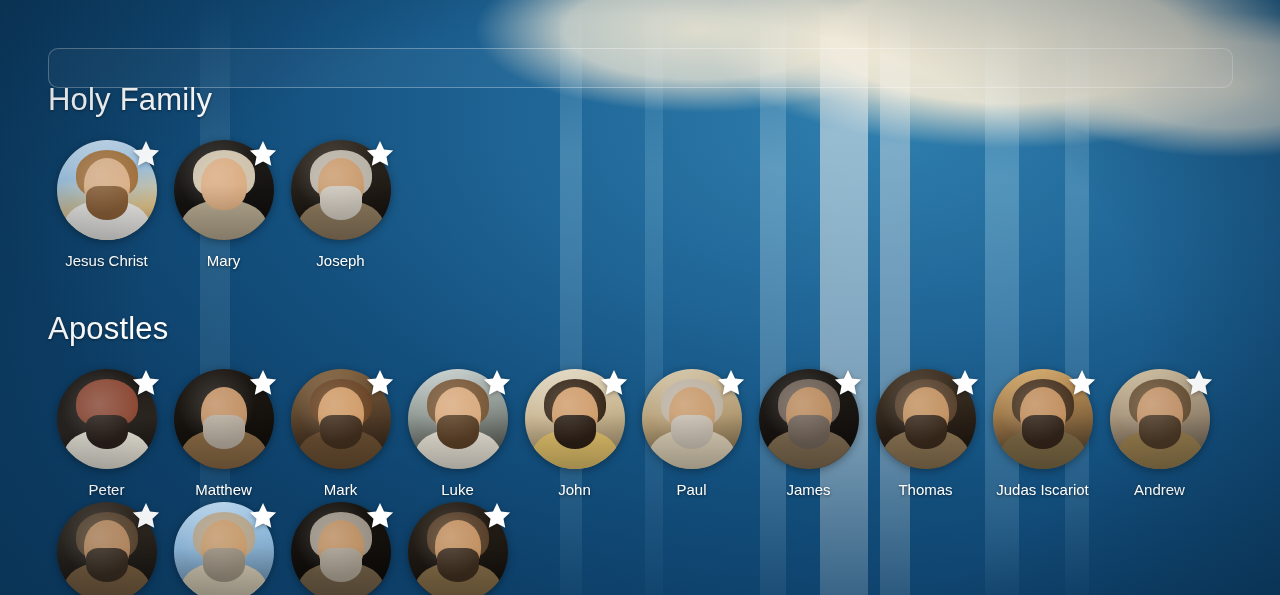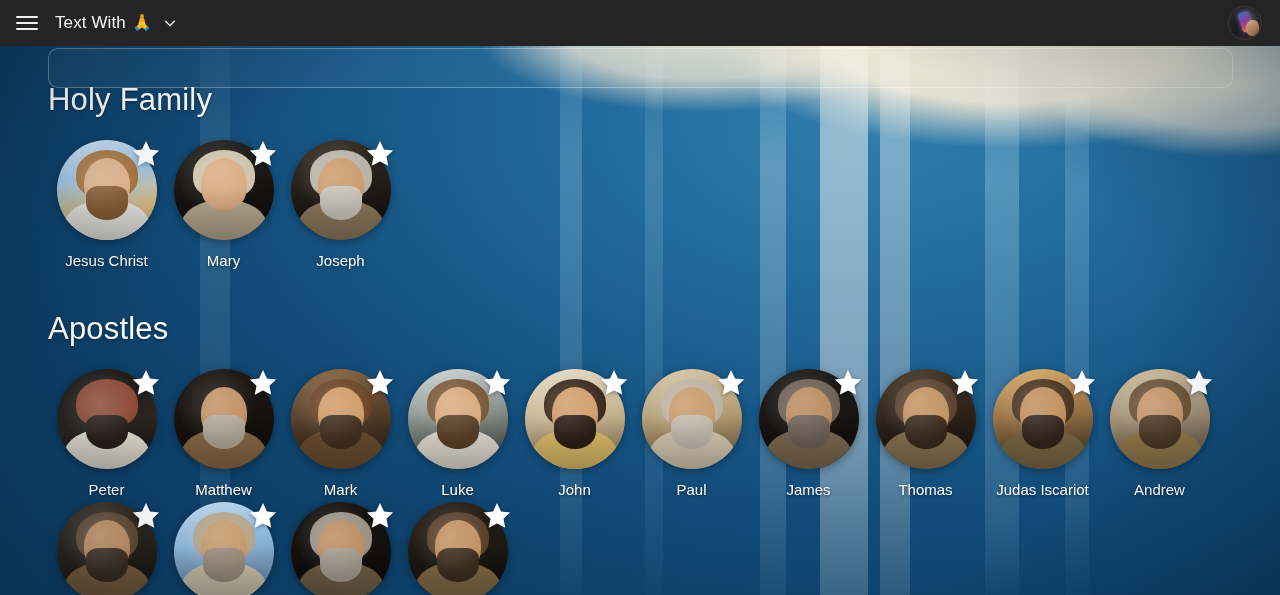--- a/index.html
+++ b/index.html
@@ -288,42 +288,20 @@
   }
 </style>
 </head>
 <body>
 
 <div id="app">
 
   <div class="bg"></div>
   <div class="bg-vignette"></div>
 
-  <div class="header">
-
-    <div class="hamburger">
-      <span></span>
-      <span></span>
-      <span></span>
-    </div>
-
-    <div class="brand">
-      <span class="brand-title">Text With</span>
-      <span class="brand-emoji">🙏</span>
-      <span class="chevron">
-        <svg viewBox="0 0 16 16" aria-hidden="true">
-          <path d="M3 6 L8 11 L13 6" fill="none" stroke="#f0f0f0" stroke-width="1.6" stroke-linecap="round" stroke-linejoin="round"></path>
-        </svg>
-      </span>
-    </div>
-
-    <div class="header-spacer"></div>
-
-    <div class="account-avatar"></div>
-  </div>
 
   <div class="scroll-area">
 
     <div class="search-bar" placeholder=""></div>
 
     <div class="content">
         <div class="section" style="position: absolute; inset: 0px;">
           <div class="section-title" style="position: absolute; top: 36px; left: 0px;">Holy Family</div>
           <div class="char-row" style="position: absolute; top: 94px; left: 0px; width: 1280px;">
             <div class="char-card">

